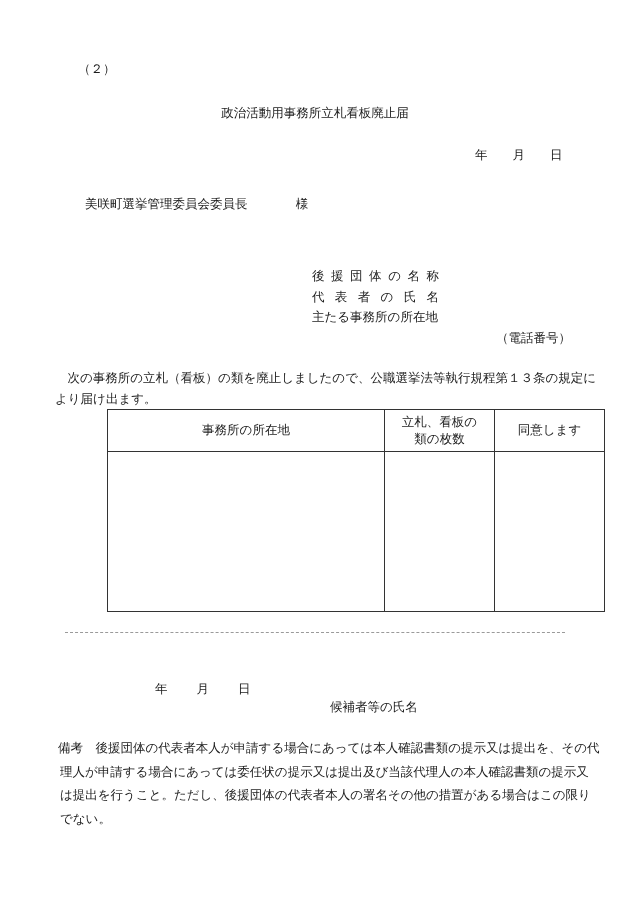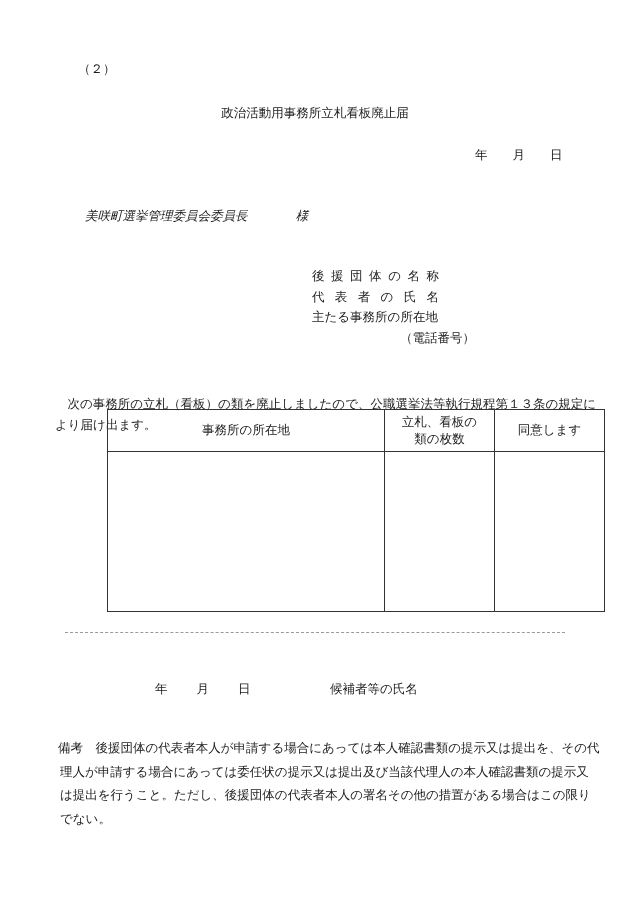--- a/index.html
+++ b/index.html
@@ -25,38 +25,38 @@
   .form-title {
     left: 0; right: 0; top: 105px;
     text-align: center;
     white-space: nowrap;
   }
 
   .date-top { left: 475px; top: 147px; }
   .date-glyphs { display: inline-flex; }
   .date-top .date-glyphs span + span { margin-left: 25px; }
 
-  .addressee { left: 85px; top: 208px; white-space: nowrap; font-style: italic; }
+  .addressee { left: 85px; top: 196px; white-space: nowrap; }
   .addressee .honorific { margin-left: 45px; }
 
   .applicant-block { left: 312px; top: 266px; line-height: 20.5px; }
   .applicant-block .just {
     width: 127px;
     text-align: justify;
     text-align-last: justify;
   }
   .phone-line {
-    margin-left: 20px;
+    margin-left: 48px;
     width: 211px;
     display: flex;
-    justify-content: center;
+    justify-content: flex-end;
     white-space: nowrap;
   }
 
-  .declaration { left: 55px; top: 368px; line-height: 20.5px; margin-top: 26px; }
+  .declaration { left: 55px; top: 368px; line-height: 20.5px; }
 
   .sign-table {
     left: 67px; top: 409px;
     border-collapse: collapse;
     table-layout: fixed;
     margin-left: 40px;
   }
   .sign-table th, .sign-table td {
     border: 1px solid #333333;
     font-weight: normal;
@@ -74,21 +74,21 @@
   .divider {
     left: 65px; top: 632px;
     width: 500px; height: 0;
     border-top: 1px dashed #9a9a9a;
   }
 
   .consent-statement { left: 70px; top: 641px; white-space: nowrap; }
 
   .consent-date { left: 155px; top: 681px; }
   .consent-date .date-glyphs span + span { margin-left: 29px; }
-  .signer-label { left: 330px; top: 681px; white-space: nowrap; }
+  .signer-label { left: 330px; top: 699px; white-space: nowrap; }
 
   .remarks { left: 58px; top: 737px; line-height: 23.5px; width: 560px; }
   .remarks .line { white-space: nowrap; }
   .remarks .ind { margin-left: 2px; }
 </style>
 </head>
 <body>
 
 <div class="page">
 

